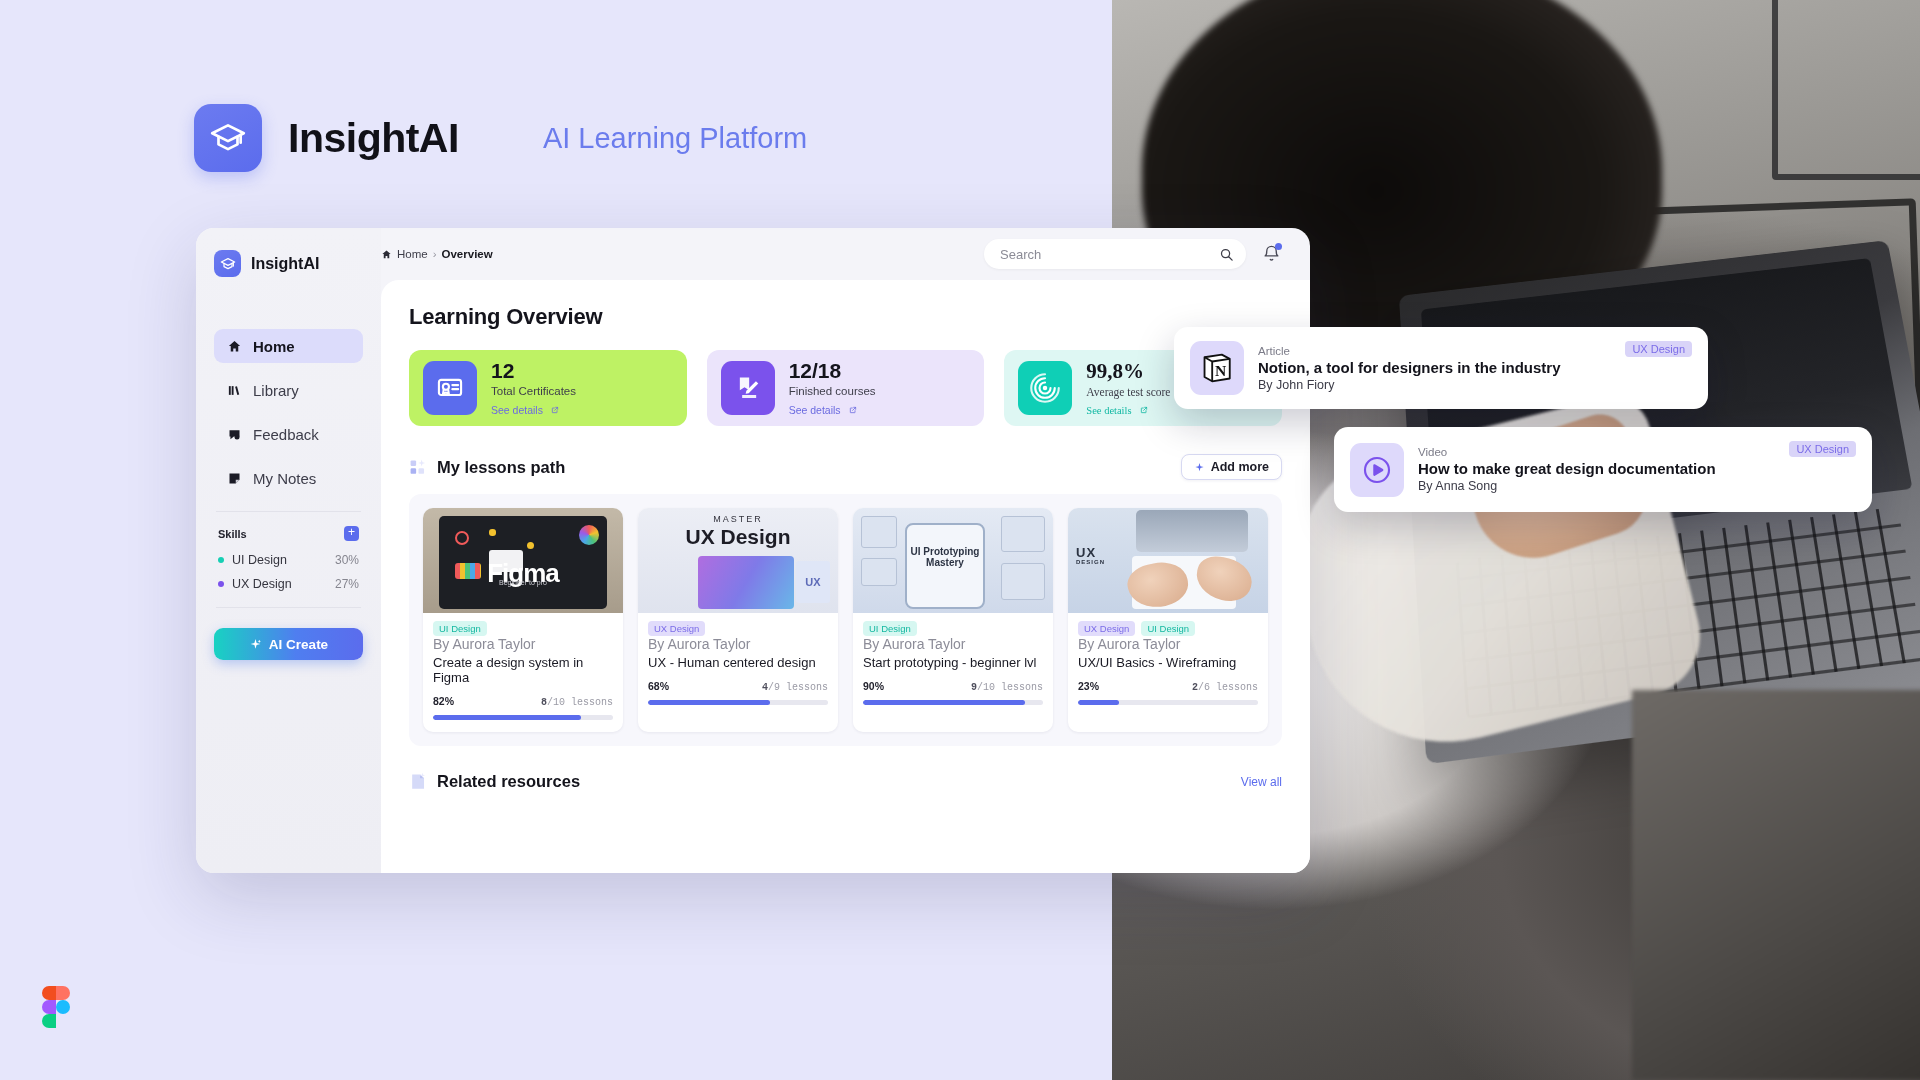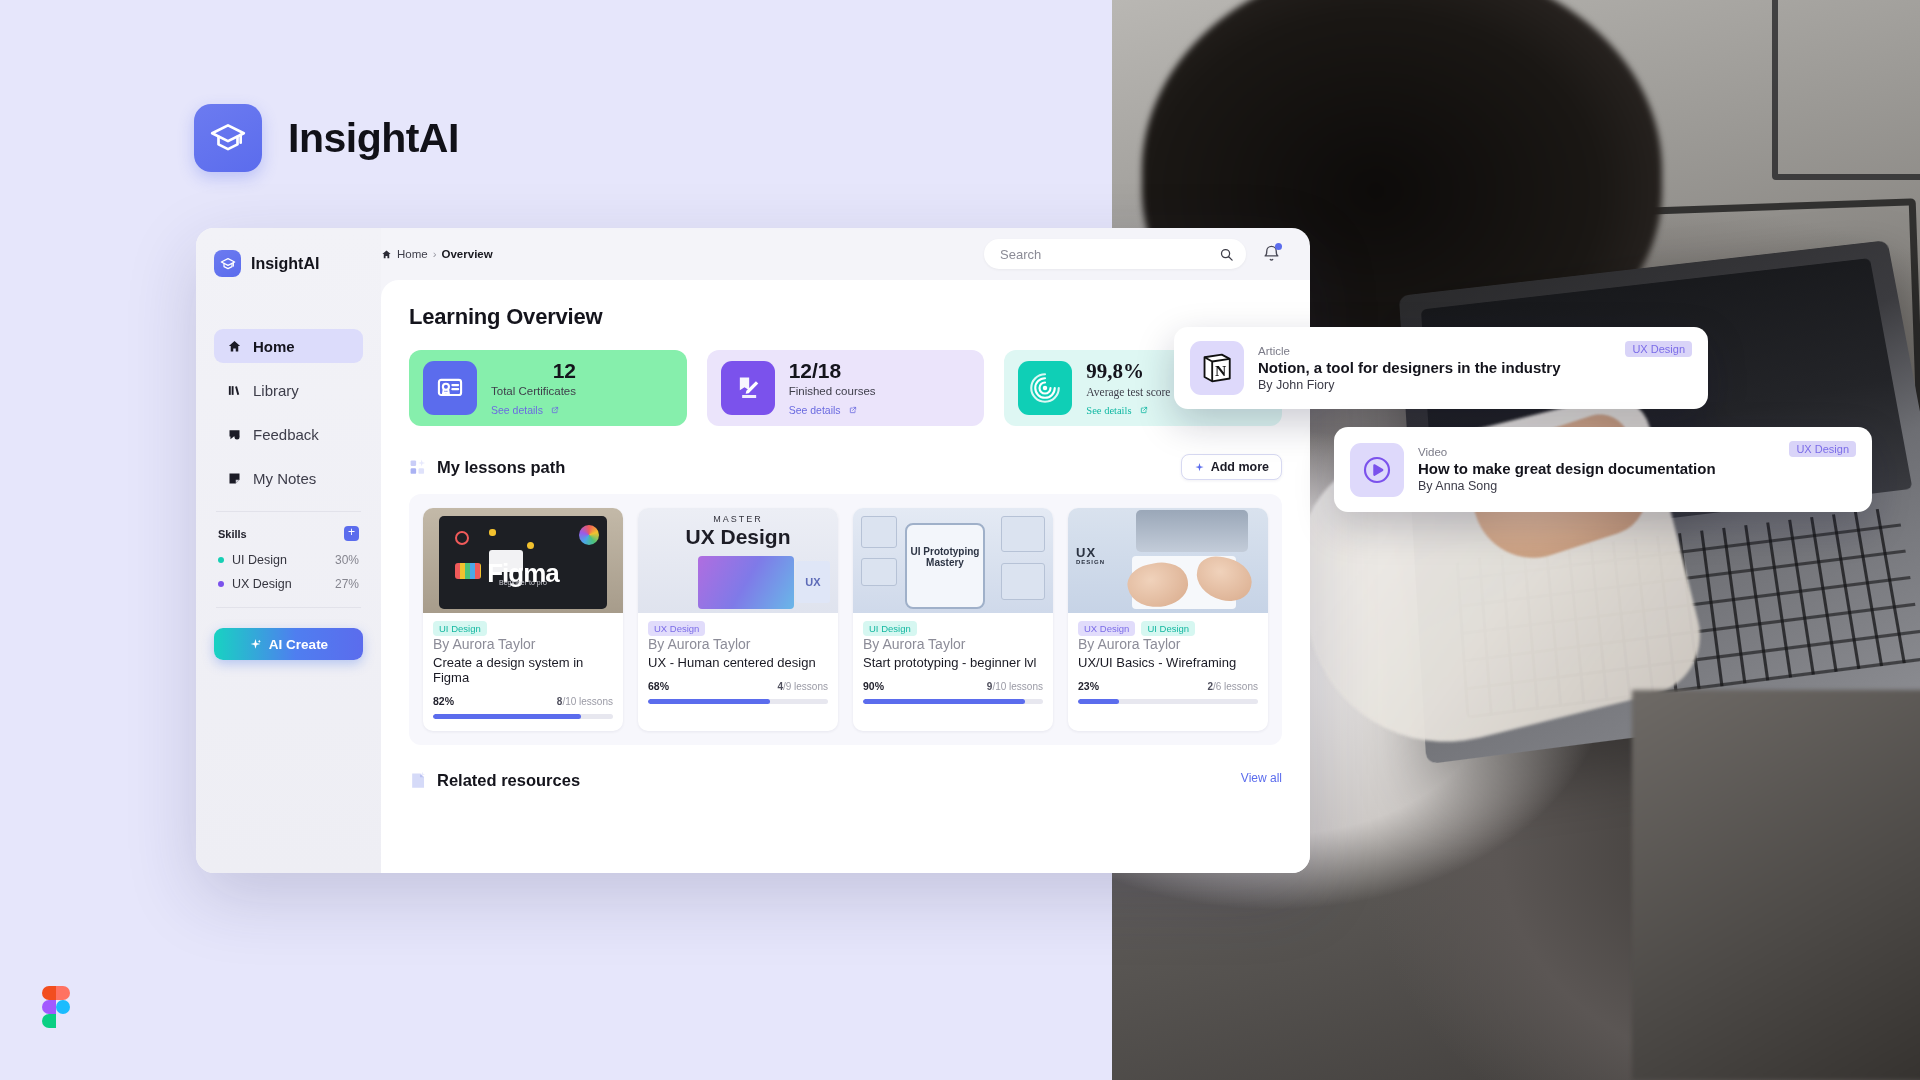--- a/index.html
+++ b/index.html
@@ -193,21 +193,21 @@
     position: relative; overflow: hidden;
   }
 
   .sec-title { font-size: 22px; font-weight: 700; color: #14141c; letter-spacing: -.2px; }
 
   .stats { display: flex; gap: 20px; margin-top: 20px; }
   .stat {
     flex: 1; height: 76px; border-radius: 12px; display: flex; align-items: center;
     padding: 10px 14px; gap: 14px;
   }
-  .stat.c1 { background: #86efac; text-align: right; }
+  .stat.c1 { background: #bef264; }
   .stat.c2 { background: #ebe4fb; }
   .stat.c3 { background: #def7f3; font-family: Liberation Serif, serif; }
   .stat-ico { width: 54px; height: 54px; border-radius: 11px; display: flex; align-items: center; justify-content: center; flex: 0 0 54px; }
   .stat.c1 .stat-ico { background: #5b6ced; }
   .stat.c2 .stat-ico { background: #7b52ec; }
   .stat.c3 .stat-ico { background: #0fcfb6; }
   .stat-num { font-size: 21px; font-weight: 700; color: #14141c; line-height: 1.05; }
   .stat-lbl { font-size: 11.5px; color: #3e3e4a; margin-top: 3px; }
   .stat-link { font-size: 10.5px; margin-top: 7px; display: flex; align-items: center; gap: 8px; cursor: pointer; }
   .stat.c1 .stat-link, .stat.c2 .stat-link { color: #6b6be0; }
@@ -231,26 +231,26 @@
   .cthumb { height: 105px; position: relative; overflow: hidden; }
   .cbody { padding: 8px 10px 12px 10px; }
   .tags { display: flex; gap: 6px; }
   .tag { font-size: 9.5px; padding: 2px 6px; border-radius: 4px; }
   .tag.ui { background: #d6f7f1; color: #15b8a1; }
   .tag.ux { background: #e1dcfb; color: #7b6ce8; }
   .cauthor { font-size: 14px; color: #8c8c98; }
   .ctitle { font-size: 13px; color: #1a1a24; margin-top: 3px; }
   .cstats { display: flex; align-items: baseline; margin-top: 10px; }
   .cpct { font-size: 10.5px; font-weight: 700; color: #24242f; }
-  .clessons { margin-left: auto; font-size: 10px; color: #9a9aa5; }
+  .clessons { margin-left: auto; font-size: 10px; color: #9a9aa5; font-family: Liberation Mono, monospace; }
   .clessons b { color: #4e4e5c; font-weight: 700; }
   .bar { height: 5px; border-radius: 3px; background: #e7e7ef; margin-top: 7px; overflow: hidden; }
   .bar > i { display: block; height: 100%; border-radius: 3px; background: #5b6ced; }
 
-  .res-head { display: flex; margin-top: 26px; }
+  .res-head { display: flex; align-items: center; margin-top: 26px; }
   .res-title { font-size: 16.5px; font-weight: 700; color: #14141c; }
   .view-all { margin-left: auto; font-size: 12px; color: #5b6ced; cursor: pointer; }
 
   
   .tb1 { background: linear-gradient(180deg,#c3b9a8 0%, #a79c8b 100%); padding-left: 29px; }
   .tb1 .screen { position:absolute; left:8%; top:8%; width:84%; height:88%; background:#1d1f24; border-radius:5px; }
   .tb1 .fig { position:absolute; left:0; right:0; top:48%; text-align:center; color:#fff; font-size:26px; font-weight:700; letter-spacing:-1px; }
   .tb1 .figsub { position:absolute; left:0; right:0; top:68%; text-align:center; color:#cfcfd6; font-size:7px; }
   .tb1 .chip { position:absolute; border-radius:3px; }
 
@@ -320,20 +320,21 @@
 
   <div class="hero">
     <div class="hero-logo">
       <svg width="38" height="38" viewBox="0 0 24 24" fill="none" stroke="#ffffff" stroke-width="1.7" stroke-linecap="round" stroke-linejoin="round">
         <path d="M12 4 L22 9 L12 14 L2 9 Z"></path>
         <path d="M6 11.2 V16 L12 19 L18 16 V11.2"></path>
         <path d="M20 10 V15"></path>
       </svg>
     </div>
     <div class="hero-name">InsightAI</div>
+    <div class="hero-sub">AI Learning Platform</div>
   </div>
 
   <div class="dash">
 
     <div class="dash-side">
       <div class="side-brand">
         <div class="side-logo">
           <svg width="16" height="16" viewBox="0 0 24 24" fill="none" stroke="#fff" stroke-width="1.9" stroke-linecap="round" stroke-linejoin="round">
             <path d="M12 4 L22 9 L12 14 L2 9 Z"></path>
             <path d="M6 11.2 V16 L12 19 L18 16 V11.2"></path>

